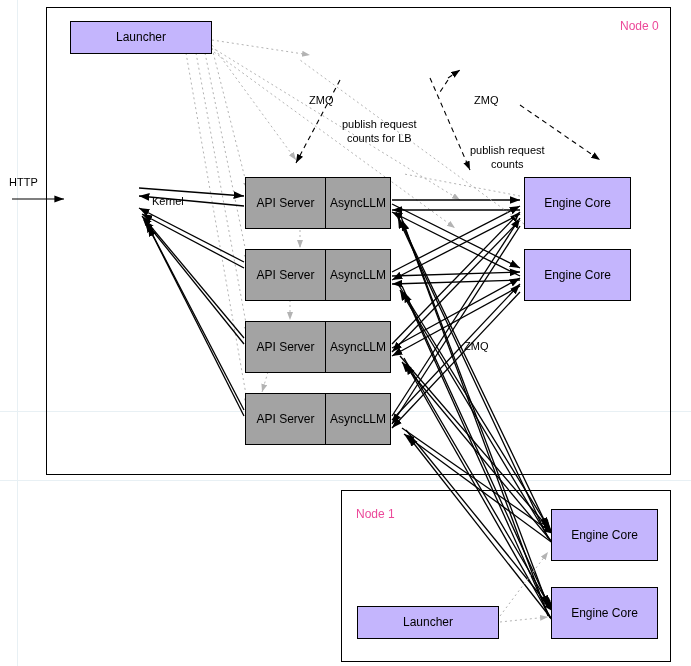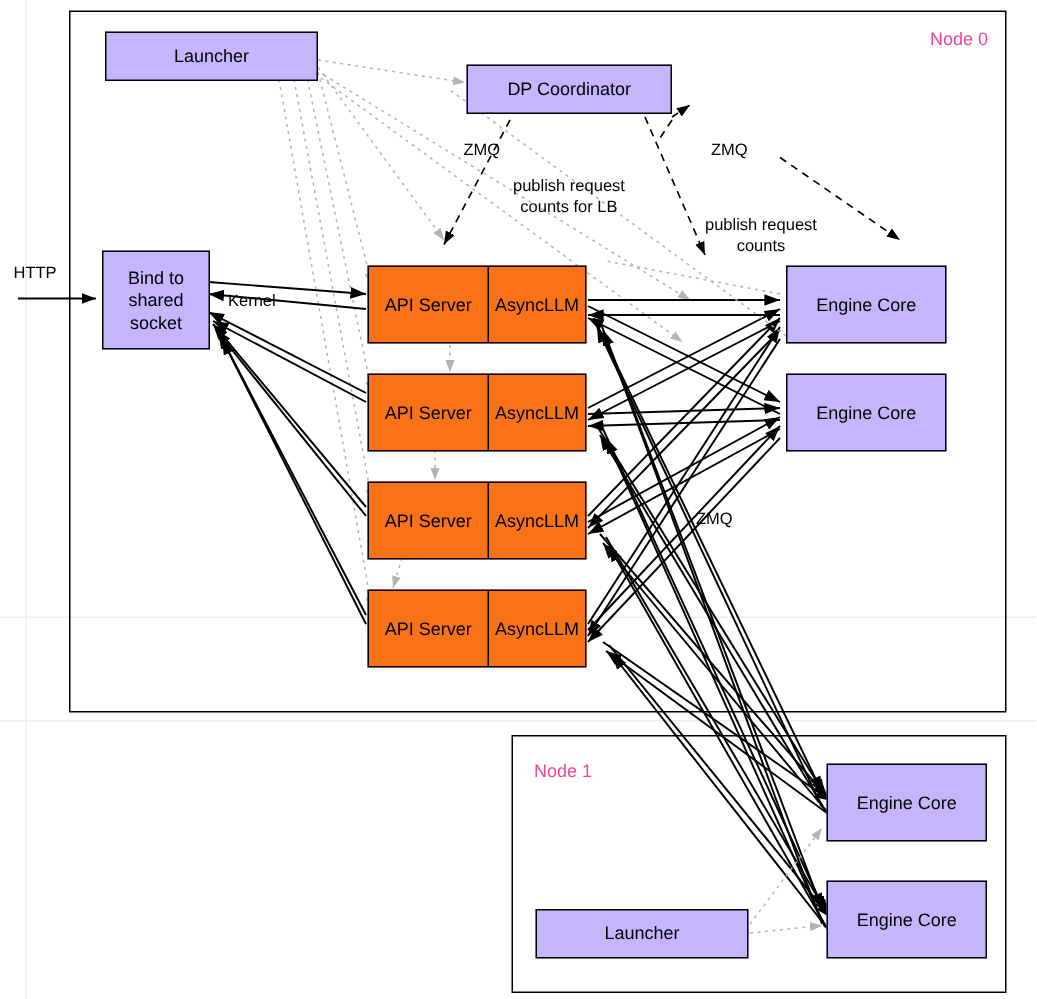--- a/index.html
+++ b/index.html
@@ -48,21 +48,21 @@
     align-items: center;
     justify-content: center;
     font-size: 12px;
     color: #000;
     text-align: center;
     line-height: 1.25;
   }
   .split {
     position: absolute;
     border: 1px solid #000;
-    background: #f97316;
+    background: #a3a3a3;
     box-sizing: border-box;
     display: flex;
     flex-direction: row;
     text-align: center;
   }
   .split > div {
     display: flex;
     align-items: center;
     justify-content: center;
     font-size: 12px;
@@ -200,25 +200,21 @@
   </svg>
 
   <div class="node-box" style="left:46px; top:7px; width:625px; height:468px;"></div>
   <div class="node-label" style="left:620px; top:19px;">Node 0</div>
 
   <div class="node-box" style="left:341px; top:490px; width:330px; height:172px;"></div>
   <div class="node-label" style="left:356px; top:507px;">Node 1</div>
 
   <div class="box" style="left:70px; top:21px; width:142px; height:33px;">Launcher</div>
 
-  <div class="box" style="left:311px; top:43px; width:137px; height:33px;">DP Coordinator</div>
-
-  <div class="box" style="left:68px; top:167px; width:72px; height:66px; white-space:pre-line;">Bind to
-shared
-socket</div>
+
 
   <div class="split" style="left:245px; top:177px; width:146px; height:52px;">
     <div class="left">API Server</div>
     <div class="right">AsyncLLM</div>
   </div>
   <div class="split" style="left:245px; top:249px; width:146px; height:52px;">
     <div class="left">API Server</div>
     <div class="right">AsyncLLM</div>
   </div>
   <div class="split" style="left:245px; top:321px; width:146px; height:52px;">

